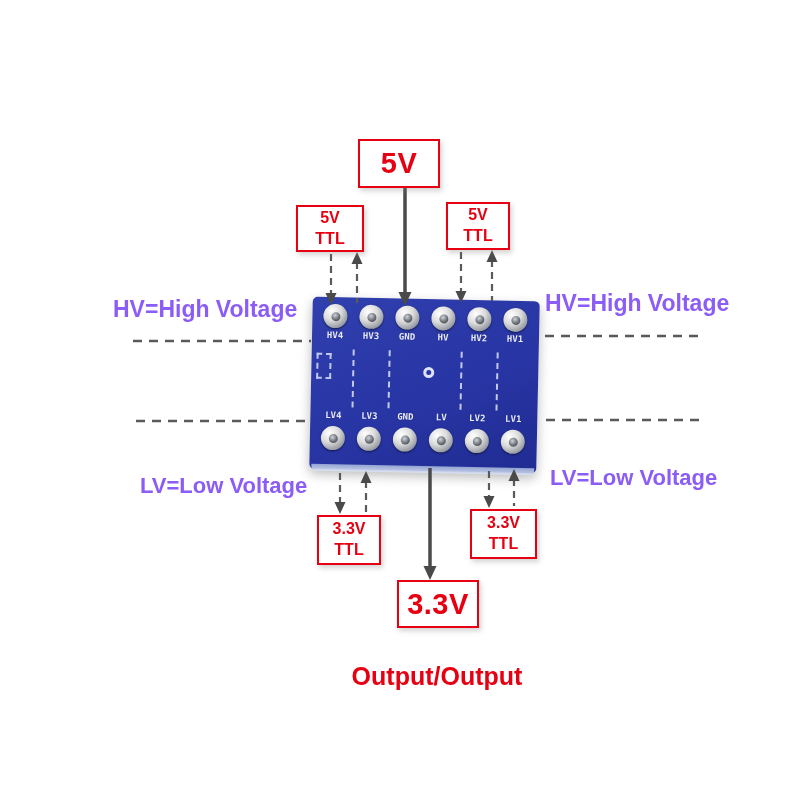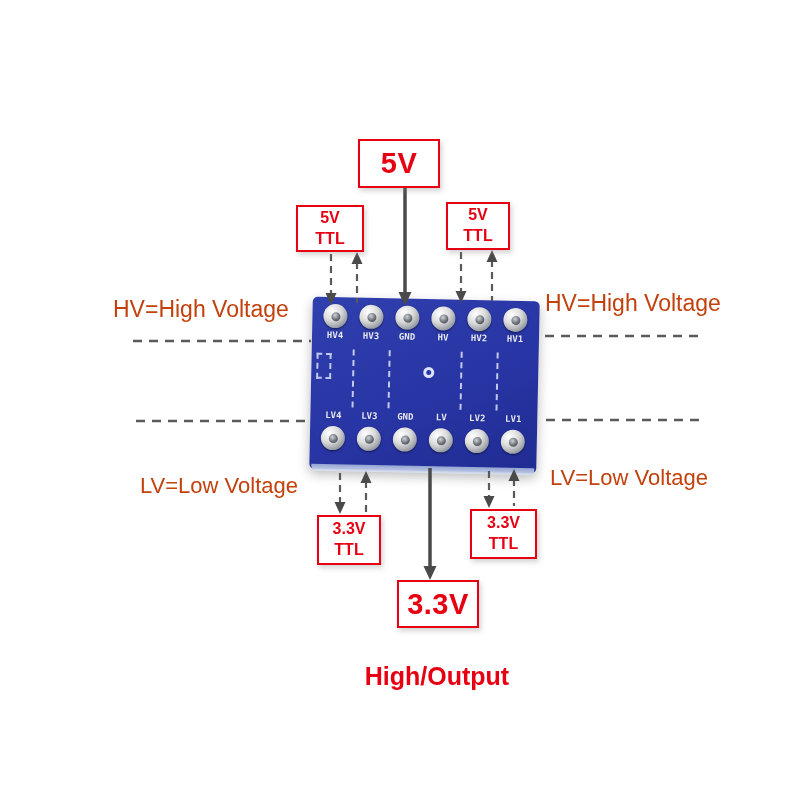--- a/index.html
+++ b/index.html
@@ -17,21 +17,21 @@
     border:2px solid #e60012;
     background:#ffffff;
     display:flex; align-items:center; justify-content:center;
     text-align:center;
     box-shadow:2px 3px 5px rgba(130,130,130,0.35);
   }
   .supply-text { color:#e60012; font-weight:bold; font-size:29px; letter-spacing:0.5px; }
   .ttl-text { color:#e60012; font-weight:bold; font-size:16px; line-height:1.3; white-space:pre-line; }
 
   
-  .side-label { position:absolute; color:#c2410c; font-weight:normal; }
+  .side-label { position:absolute; color:#8b5cf6; font-weight:bold; }
   .hv-size { font-size:23px; }
   .lv-size { font-size:22px;margin-top:32px; }
   .caption { position:absolute; color:#e60012; font-weight:bold; font-size:25px; text-align:center; }
 
   
   .board {
     position:absolute; left:311px; top:299px; width:227px; height:172px;
     background:linear-gradient(155deg,#3040ae 0%, #2835a4 55%, #202c92 100%);
     border-radius:5px;
     transform:rotate(1.2deg);
@@ -197,15 +197,15 @@
 
   <div class="red-box" style="left:397px;top:580px;width:82px;height:48px">
     <span class="supply-text">3.3V</span>
   </div>
 
   <div class="side-label hv-size" style="left:113px;top:296px">HV=High Voltage</div>
   <div class="side-label hv-size" style="left:545px;top:290px">HV=High Voltage</div>
   <div class="side-label lv-size" style="left:140px;top:441px">LV=Low Voltage</div>
   <div class="side-label lv-size" style="left:550px;top:433px">LV=Low Voltage</div>
 
-  <div class="caption" style="left:297px;top:662px;width:280px">High/Output</div>
+  <div class="caption" style="left:297px;top:662px;width:280px">Output/Output</div>
 
 </div>
 
 </body></html>

